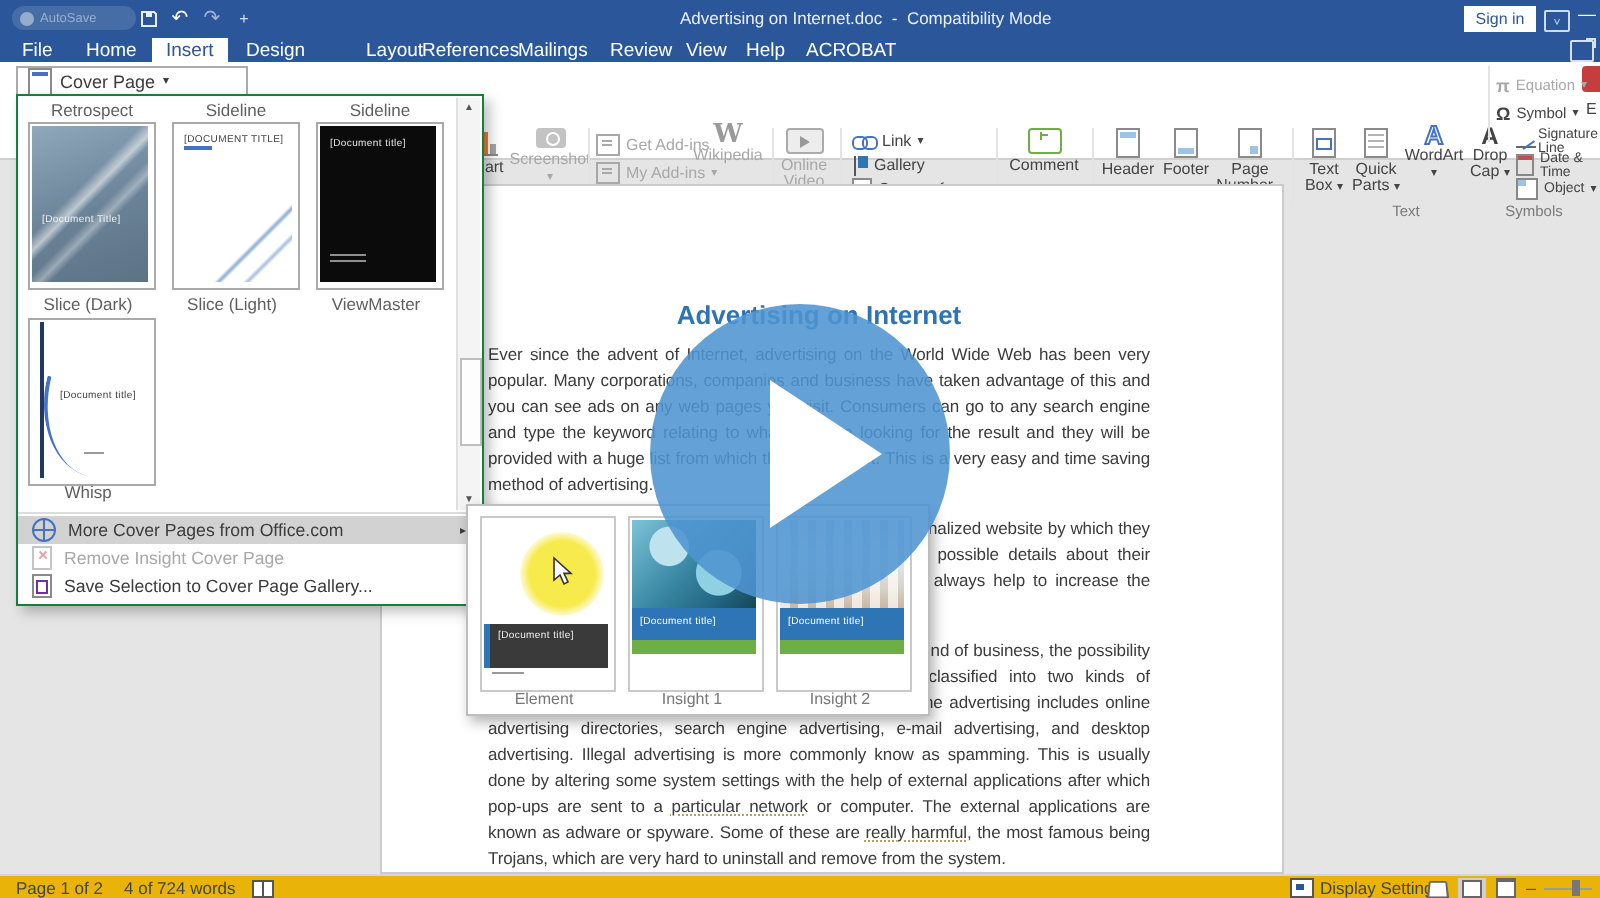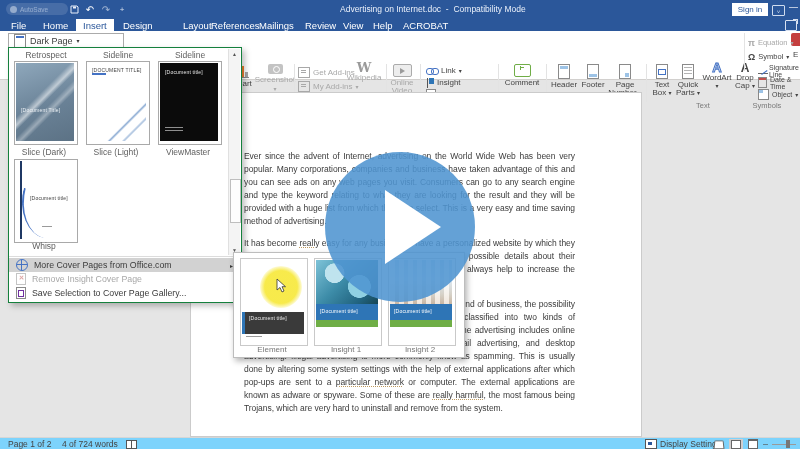--- a/index.html
+++ b/index.html
@@ -147,21 +147,21 @@
   .iband .t-title{left:4px;top:4px;color:#fff;}
   .gband{position:absolute;left:0;right:0;top:60px;height:7px;background:#6FAE46;}
   #hl-circle{left:260px;top:266px;width:42px;height:42px;border-radius:50%;
       background:radial-gradient(circle,rgba(247,233,66,.95) 0 55%,rgba(247,233,66,0) 75%);}
   
   #play-overlay{left:325px;top:152px;width:150px;height:150px;border-radius:50%;
       background:rgba(79,148,208,.88);display:flex;align-items:center;justify-content:center;}
   #play-tri{width:0;height:0;border-left:56px solid #fff;border-top:37px solid transparent;
             border-bottom:37px solid transparent;margin-left:26px;}
   
-  #statusbar{left:0;top:437px;width:800px;height:12px;background:#7dd3fc;border-top:1px solid #D6D6D6;
+  #statusbar{left:0;top:437px;width:800px;height:12px;background:#eab308;border-top:1px solid #D6D6D6;
              font-size:8.5px;color:#444;}
   .sitem{position:absolute;top:1px;height:10px;display:flex;align-items:center;gap:3px;}
   .ic-book{width:9px;height:7px;border:1px solid #555;position:relative;background:#fff;}
   .ic-book::before{content:"";position:absolute;left:4px;top:0;width:1px;height:7px;background:#555;}
   .ic-disp{width:10px;height:8px;border:1px solid #555;position:relative;background:#fff;}
   .ic-disp::before{content:"";position:absolute;left:2px;top:2px;width:4px;height:3px;background:#2B579A;}
   .viewbtn{width:14px;height:10px;display:flex;align-items:center;justify-content:center;}
   .viewbtn.active{background:#D0CECE;}
   .vico{width:8px;height:7px;border:1px solid #666;background:#fff;}
   .vico.read{border-radius:1px 1px 0 0;transform:perspective(10px) rotateX(14deg);}
@@ -262,21 +262,21 @@
     <div class="grplabel" style="left:388px;width:28px">Media</div>
     <div class="vsep" style="left:420px"></div>
 
     <div class="smallbtn" style="left:426px;top:34px">
       <span class="ic-link"></span>
       <span>Link</span>
       <span class="crt">▾</span>
     </div>
     <div class="smallbtn" style="left:426px;top:46px">
       <span class="ic-flag"></span>
-      <span>Insight</span>
+      <span>Gallery</span>
     </div>
     <div class="smallbtn" style="left:426px;top:58px">
       <span class="pgico xr" style="width:8px;height:10px"></span>
       <span>Cross-reference</span>
     </div>
     <div class="grplabel" style="left:426px;width:64px">Links</div>
     <div class="vsep" style="left:498px"></div>
 
     <div class="bigbtn" style="left:502px;width:40px">
       <span class="ic-cmt"></span>
@@ -350,29 +350,30 @@
     <span>Symbol</span>
     <span class="crt">▾</span>
   </div>
   <div class="abs grplabel" style="left:744px;width:46px;top:101px;z-index:2">Symbols</div>
   <div class="abs vsep" style="left:744px;z-index:2;top:64px;height:38px;top:33px"></div>
   <div class="abs" id="embed-red"></div>
   <div class="abs" id="embed-label">E</div>
 
   <div class="abs" id="page">
     <div id="docbody">
+      <h1 id="doc-heading">Advertising on Internet</h1>
       <p class="para"><span>Ever since the advent of Internet, advertising on the World Wide Web has been very popular. Many corporations, companies and business have taken advantage of this and you can see ads on any web pages you visit. Consumers can go to any search engine and type the keyword relating to what they are looking for the result and they will be provided with a huge list from which they can select. This is a very easy and time saving method of advertising.</span></p>
       <p class="para"><span>It has become </span><span class="gram">really</span><span> easy for any business to have a personalized website by which they can advertise, sell their products, provide them with all possible details about their product and services. Attractive offers and stylish pages always help to increase the interest of the customers and visitors.</span></p>
       <p class="para"><span>With the development of Internet and the growth of every kind of business, the possibility of advertising has grown. Online advertising can be classified into two kinds of advertising, legal and illegal online advertising. Legal online advertising includes online advertising directories, search engine advertising, e-mail advertising, and desktop advertising. Illegal advertising is more commonly know as spamming. This is usually done by altering some system settings with the help of external applications after which pop-ups are sent to a </span><span class="gram">particular network</span><span> or computer. The external applications are known as adware or spyware. Some of these are </span><span class="gram">really harmful</span><span>, the most famous being Trojans, which are very hard to uninstall and remove from the system.</span></p>
     </div>
   </div>
 
   <div class="abs" id="coverpage-btn">
     <span class="pgico cp"></span>
-    <span>Dark Page</span>
+    <span>Cover Page</span>
     <span class="crt">▾</span>
   </div>
 
   <div class="abs" id="coverpanel">
     <div class="gal-label" style="left:5px;top:2px">Retrospect</div>
     <div class="gal-label" style="left:77px;top:2px">Sideline</div>
     <div class="gal-label" style="left:149px;top:2px">Sideline</div>
 
     <div class="tcell" style="left:5px;top:13px">
       <div class="thumb slice-dark">

